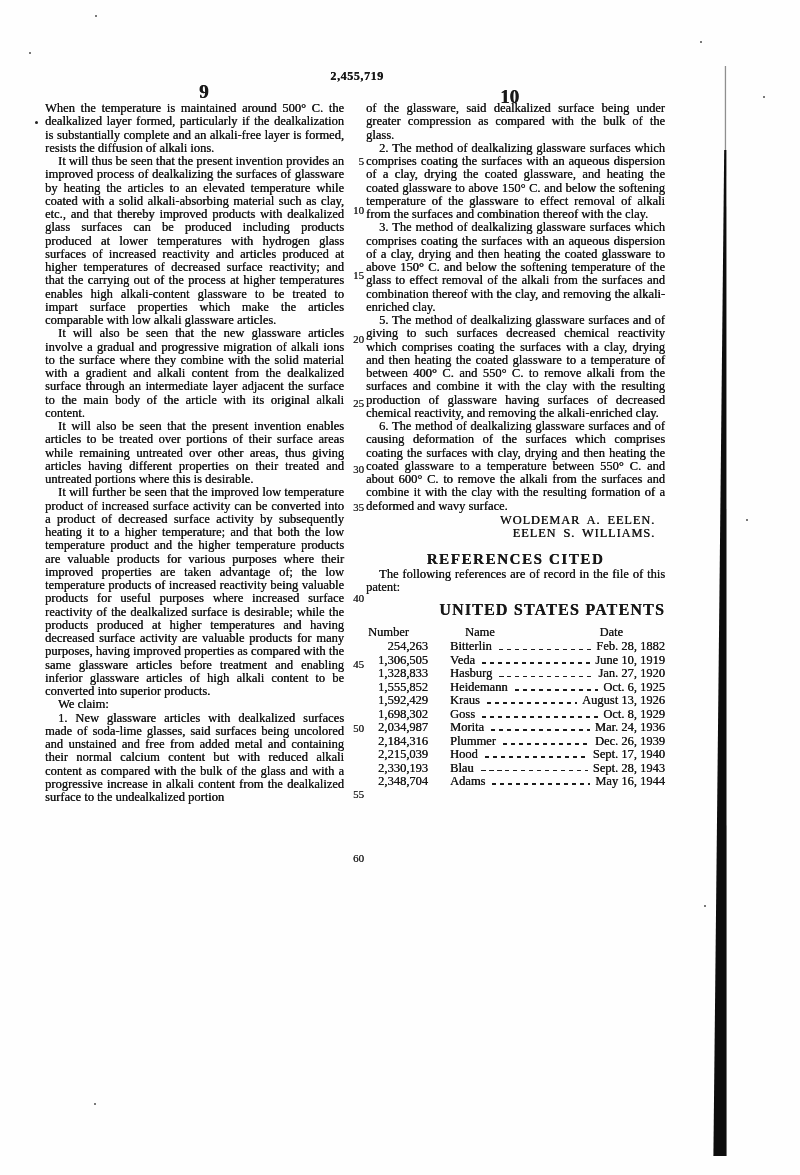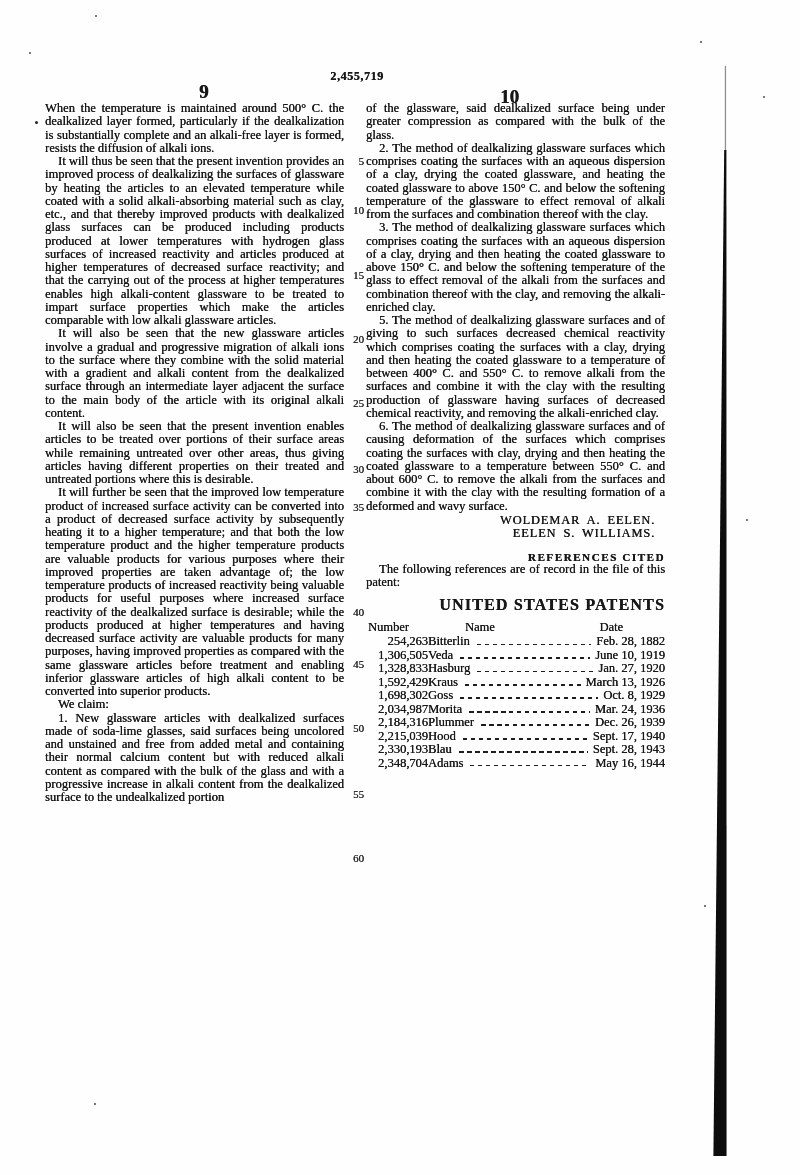--- a/index.html
+++ b/index.html
@@ -39,22 +39,22 @@
     text-shadow:0.3px 0 0 currentColor; color:#2a2a2a;
   }
 
   .sigs {
     margin-top:1px; text-align:right; padding-right:10px;
     font-size:12.4px; line-height:13.6px;
     letter-spacing:0.9px; word-spacing:3px;
     text-shadow:0.4px 0 0 currentColor;
   }
   .refs-heading {
-    margin-top:10px; text-align:right; font-weight:bold;
-    font-size:11px; letter-spacing:1.6px;
+    margin-top:10px; text-align:center; font-weight:bold;
+    font-size:15px; letter-spacing:1.6px;
     text-shadow:0.3px 0 0 currentColor;
   }
   .refs-intro { margin-top:8px; }
   .us-heading {
     margin-top:7px; text-align:right; font-weight:bold;
     font-size:16px; letter-spacing:1.2px;
     text-shadow:0.3px 0 0 currentColor;
   }
   .thead {
     display:flex; margin-top:6px; font-size:12.5px;
@@ -62,21 +62,21 @@
   }
   .thead .h-number { margin-left:2px; }
   .thead .h-name   { margin-left:56px; }
   .thead .h-date   { margin-left:auto; margin-right:42px; }
 
   .trow {
     display:flex; font-size:12.5px; line-height:13.45px;
     text-shadow:0.3px 0 0 currentColor;
   }
   .tnum  { width:62px; text-align:right; white-space:nowrap; }
-  .tname { white-space:nowrap; }
+  .tname { margin-left:22px; white-space:nowrap; }
   .leader {
     flex:1; height:1.8px; align-self:flex-end; margin:0 5px 3.5px 7px;
     background:repeating-linear-gradient(90deg,#1d1d1d 0 4.5px,transparent 4.5px 8px);
     min-width:20px;
   }
   .tdate { text-align:center; white-space:nowrap; }
 
   .artifact { position:absolute; top:0; left:0; pointer-events:none; }
   .speck { position:absolute; border-radius:50%; background:#4d4d4d; }
 </style>
@@ -90,21 +90,21 @@
   <div class="colnum colnum-right">10</div>
 
   <div class="gutter">
     <span style="top:155px">5</span>
     <span style="top:204px">10</span>
     <span style="top:269px">15</span>
     <span style="top:333px">20</span>
     <span style="top:397px">25</span>
     <span style="top:463px">30</span>
     <span style="top:501px">35</span>
-    <span style="top:606px">40</span>
+    <span style="top:592px">40</span>
     <span style="top:658px">45</span>
     <span style="top:722px">50</span>
     <span style="top:788px">55</span>
     <span style="top:852px">60</span>
   </div>
 
   <div class="col col-left">
     <p>When the temperature is maintained around 500° C. the dealkalized layer formed, particularly if the dealkalization is substantially complete and an alkali-free layer is formed, resists the diffusion of alkali ions.</p>
     <p class="ind">It will thus be seen that the present invention provides an improved process of dealkalizing the surfaces of glassware by heating the articles to an elevated temperature while coated with a solid alkali-absorbing material such as clay, etc., and that thereby improved products with dealkalized glass surfaces can be produced including products produced at lower temperatures with hydrogen glass surfaces of increased reactivity and articles produced at higher temperatures of decreased surface reactivity; and that the carrying out of the process at higher temperatures enables high alkali-content glassware to be treated to impart surface properties which make the articles comparable with low alkali glassware articles.</p>
     <p class="ind">It will also be seen that the new glassware articles involve a gradual and progressive migration of alkali ions to the surface where they combine with the solid material with a gradient and alkali content from the dealkalized surface through an intermediate layer adjacent the surface to the main body of the article with its original alkali content.</p>
@@ -148,24 +148,30 @@
       <span class="leader"></span>
       <span class="tdate">June 10, 1919</span>
     </div>
     <div class="trow">
       <span class="tnum">1,328,833</span>
       <span class="tname">Hasburg</span>
       <span class="leader"></span>
       <span class="tdate">Jan. 27, 1920</span>
     </div>
     <div class="trow">
+      <span class="tnum">1,555,852</span>
+      <span class="tname">Heidemann</span>
+      <span class="leader"></span>
+      <span class="tdate">Oct. 6, 1925</span>
+    </div>
+    <div class="trow">
       <span class="tnum">1,592,429</span>
       <span class="tname">Kraus</span>
       <span class="leader"></span>
-      <span class="tdate">March 13, 1926</span>
+      <span class="tdate">August 13, 1926</span>
     </div>
     <div class="trow">
       <span class="tnum">1,698,302</span>
       <span class="tname">Goss</span>
       <span class="leader"></span>
       <span class="tdate">Oct. 8, 1929</span>
     </div>
     <div class="trow">
       <span class="tnum">2,034,987</span>
       <span class="tname">Morita</span>

